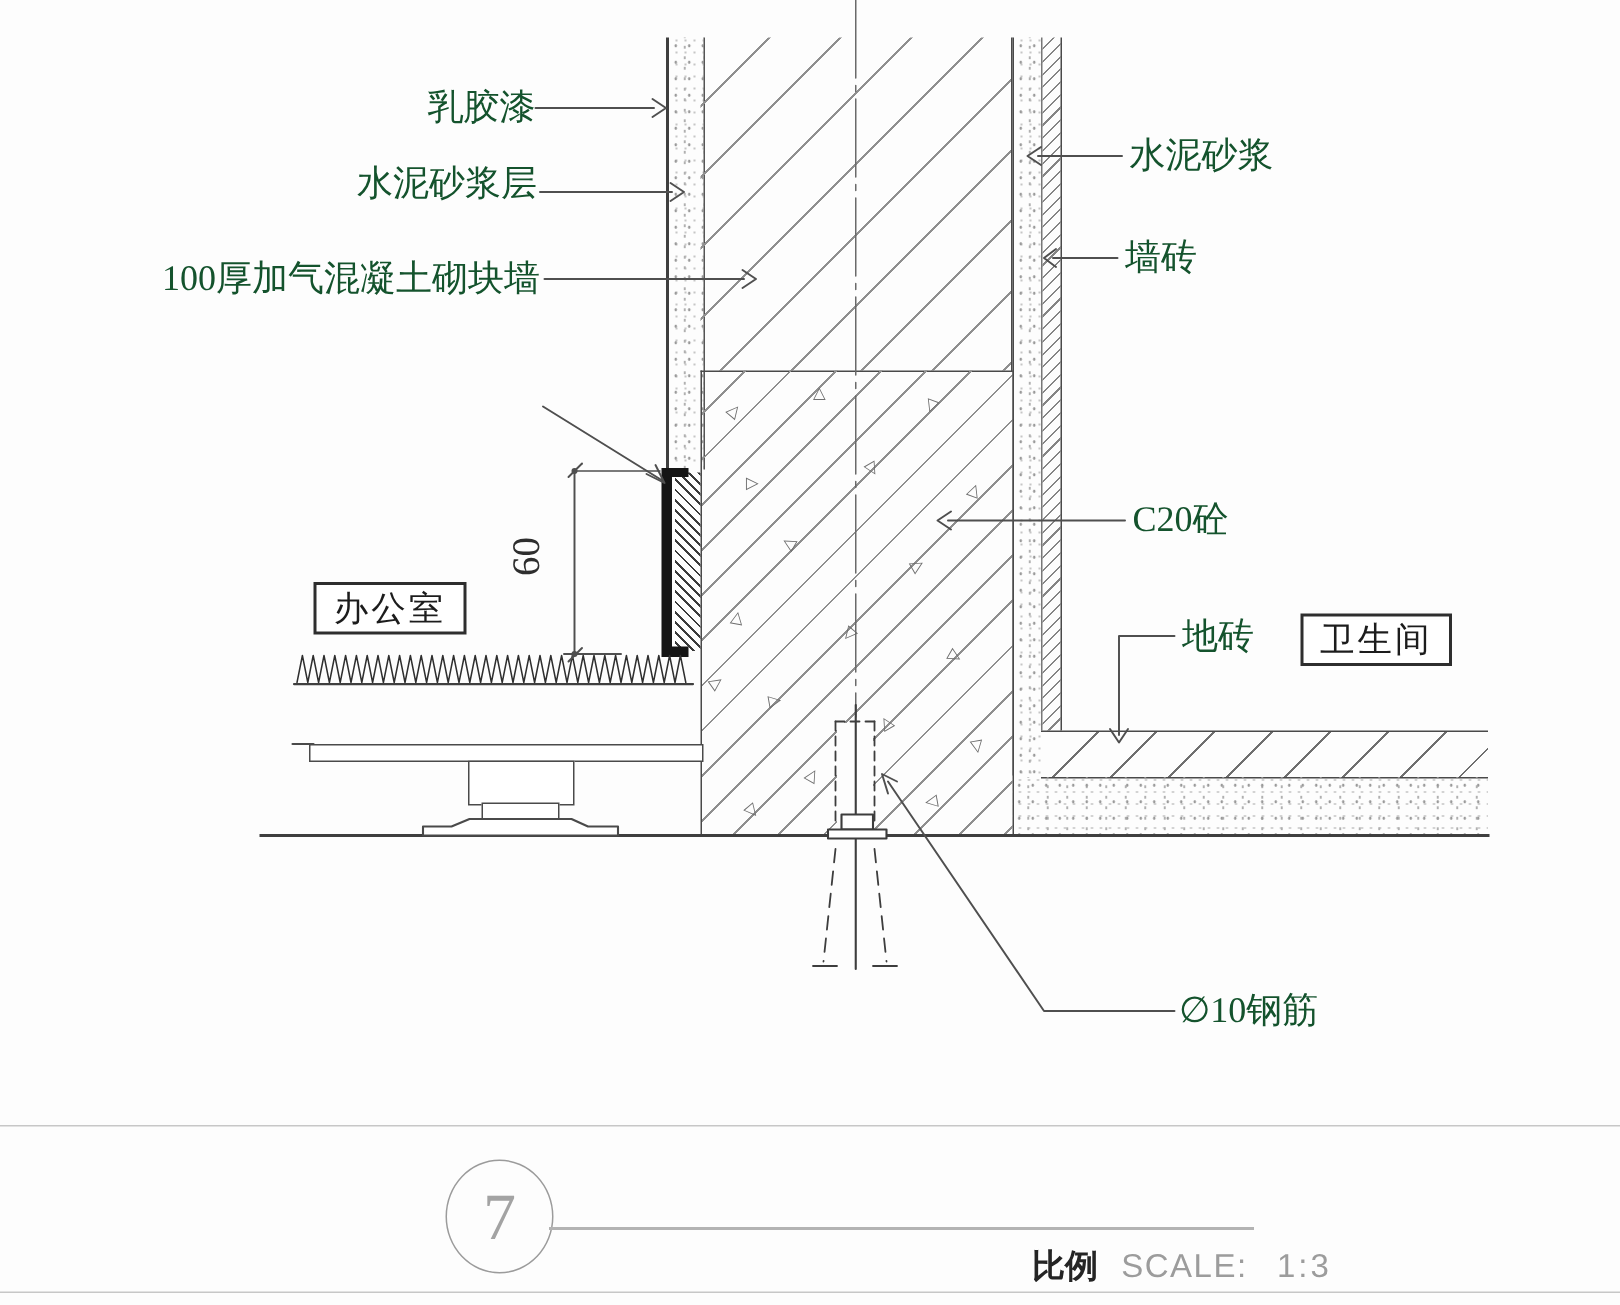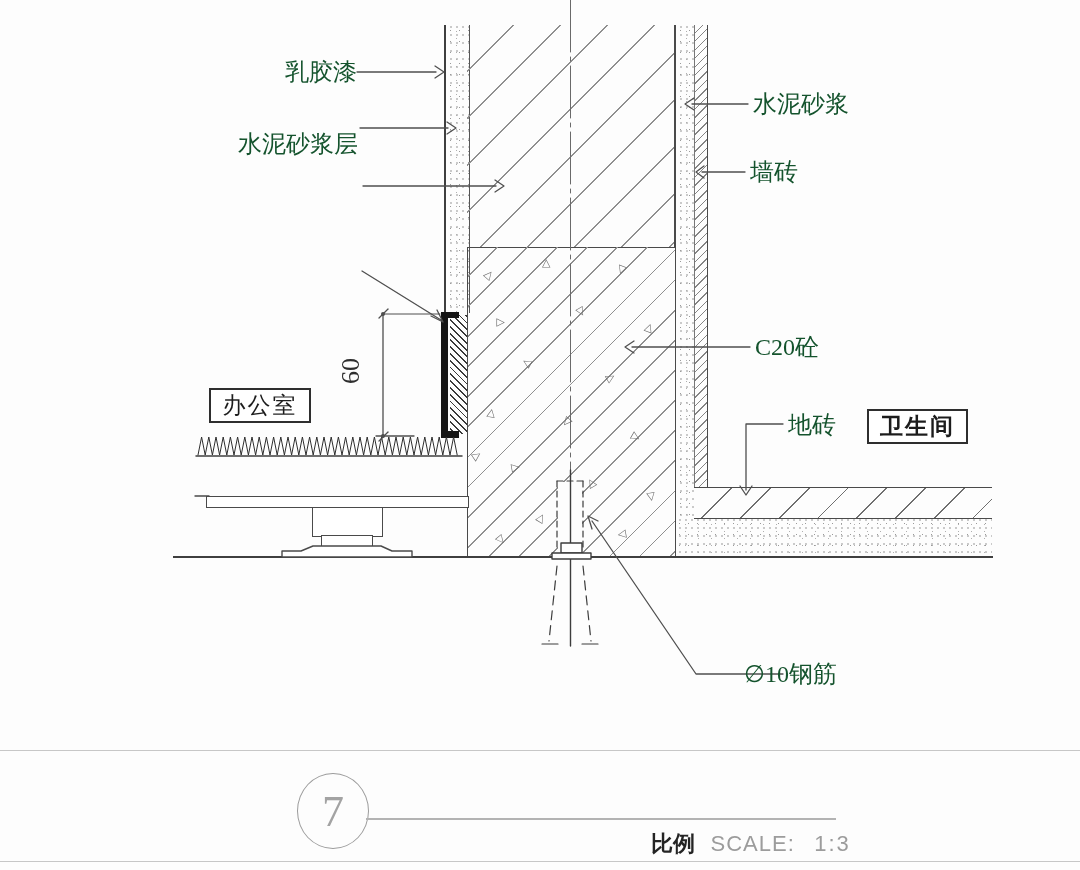--- a/index.html
+++ b/index.html
@@ -28,21 +28,21 @@
   .room-box{position:absolute;border:2px solid #2e2e2e;background:#fff;display:flex;
     align-items:center;justify-content:center;font-size:23px;letter-spacing:2px;}
   .tri{position:absolute;font-size:11px;color:#6f6f6f;line-height:1;}
   
   .rule{position:absolute;left:0;width:1080px;height:1px;background:#c7c7c7;}
   #detail-circle{position:absolute;left:297px;top:773px;width:70px;height:74px;border:1.6px solid #9b9b9b;
     border-radius:50%;display:flex;align-items:center;justify-content:center;
     font-size:44px;color:#a3a3a3;}
   #sheet-title{position:absolute;left:428px;top:763px;font-size:44px;font-weight:bold;color:#111;}
   #title-underline{position:absolute;left:366px;top:818px;width:470px;height:2px;background:#b3b3b3;}
-  #scale-row{position:absolute;left:651px;top:829px;font-size:22px;white-space:nowrap;text-align:center;}
+  #scale-row{position:absolute;left:688px;top:829px;font-size:22px;white-space:nowrap;text-align:center;}
   #scale-row .zh{font-family:"Liberation Sans","DejaVu Sans",sans-serif;font-weight:bold;color:#242424;}
   #scale-row .en{font-family:"Liberation Sans","DejaVu Sans",sans-serif;color:#9c9c9c;margin-left:10px;letter-spacing:1px;}
   #scale-row .val{font-family:"Liberation Sans","DejaVu Sans",sans-serif;color:#9c9c9c;margin-left:14px;letter-spacing:2px;}
   svg{position:absolute;left:0;top:0;}
 </style>
 </head>
 <body>
 
 <div id="canvas">
 
@@ -138,34 +138,35 @@
       <line x1="383" y1="314" x2="440" y2="314" stroke-width="1"></line>
       <line x1="376" y1="436" x2="414" y2="436"></line>
       <line x1="379" y1="318" x2="388" y2="309"></line>
       <line x1="379" y1="441" x2="388" y2="432"></line>
       <circle cx="383" cy="314" r="2" fill="#4f4f4f" stroke="none"></circle>
       <circle cx="383" cy="436" r="2" fill="#4f4f4f" stroke="none"></circle>
     </g>
   </svg>
 
   <div class="lbl lbl-r" style="right:723px;top:60px;">乳胶漆</div>
-  <div class="lbl lbl-r" style="right:722px;top:132px;">水泥砂浆层</div>
+  <div class="lbl lbl-r" style="right:722px;top:111px;">水泥砂浆层</div>
+  <div class="lbl lbl-r" style="right:720px;top:174px;">100厚加气混凝土砌块墙</div>
 
   <div class="lbl" style="left:753px;top:92px;">水泥砂浆</div>
   <div class="lbl" style="left:750px;top:160px;">墙砖</div>
   <div class="lbl" style="left:755px;top:335px;">C20砼</div>
   <div class="lbl" style="left:788px;top:413px;">地砖</div>
-  <div class="lbl" style="left:744px;top:662px;">∅10钢筋</div>
+  <div class="lbl" style="left:786px;top:662px;">∅10钢筋</div>
 
   <div class="lbl" style="left:338px;top:358px;font-size:26px;color:#2e2e2e;transform:rotate(-90deg);transform-origin:center;">60</div>
 
   <div class="room-box" style="left:209px;top:388px;width:98px;height:31px;">
     <span>办公室</span>
   </div>
-  <div class="room-box" style="left:867px;top:409px;width:97px;height:31px;font-weight:bold;">
+  <div class="room-box" style="left:867px;top:409px;width:97px;height:31px;">
     <span>卫生间</span>
   </div>
 
   <div class="rule" style="top:750px;"></div>
   <div id="detail-circle">
     <span>7</span>
   </div>
   <div id="title-underline"></div>
   <div id="scale-row">
     <span class="zh">比例</span>

